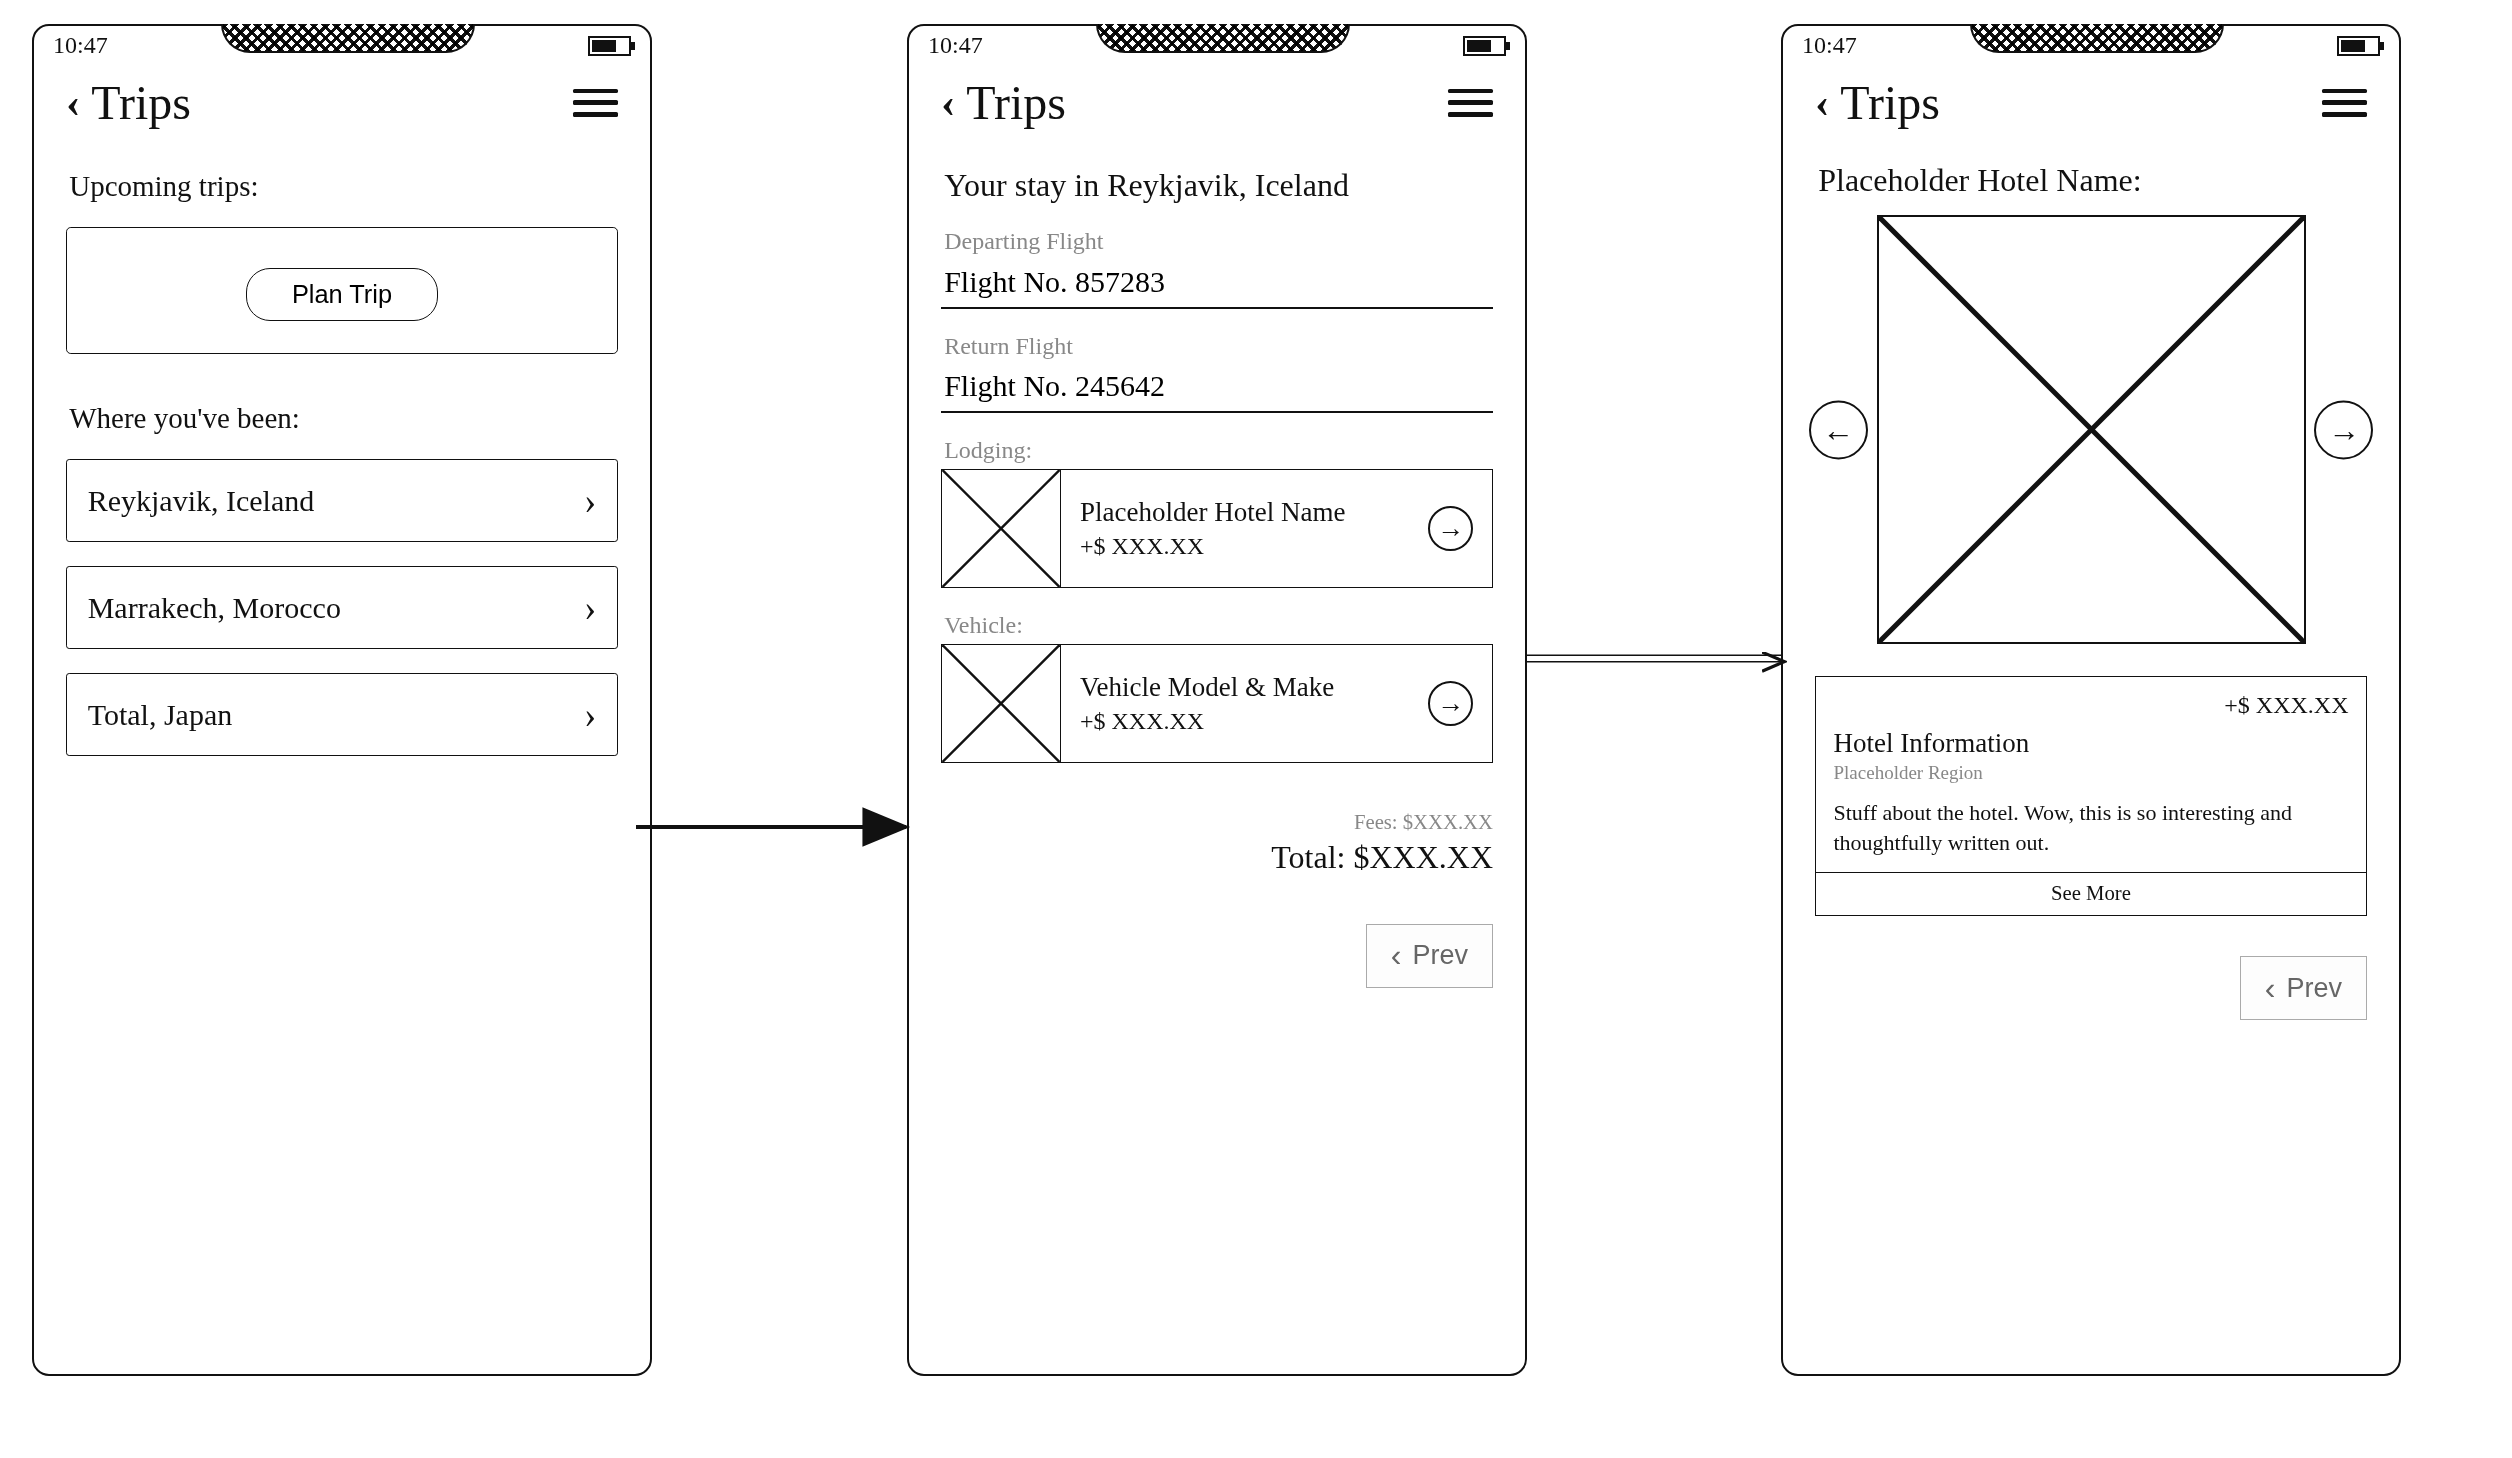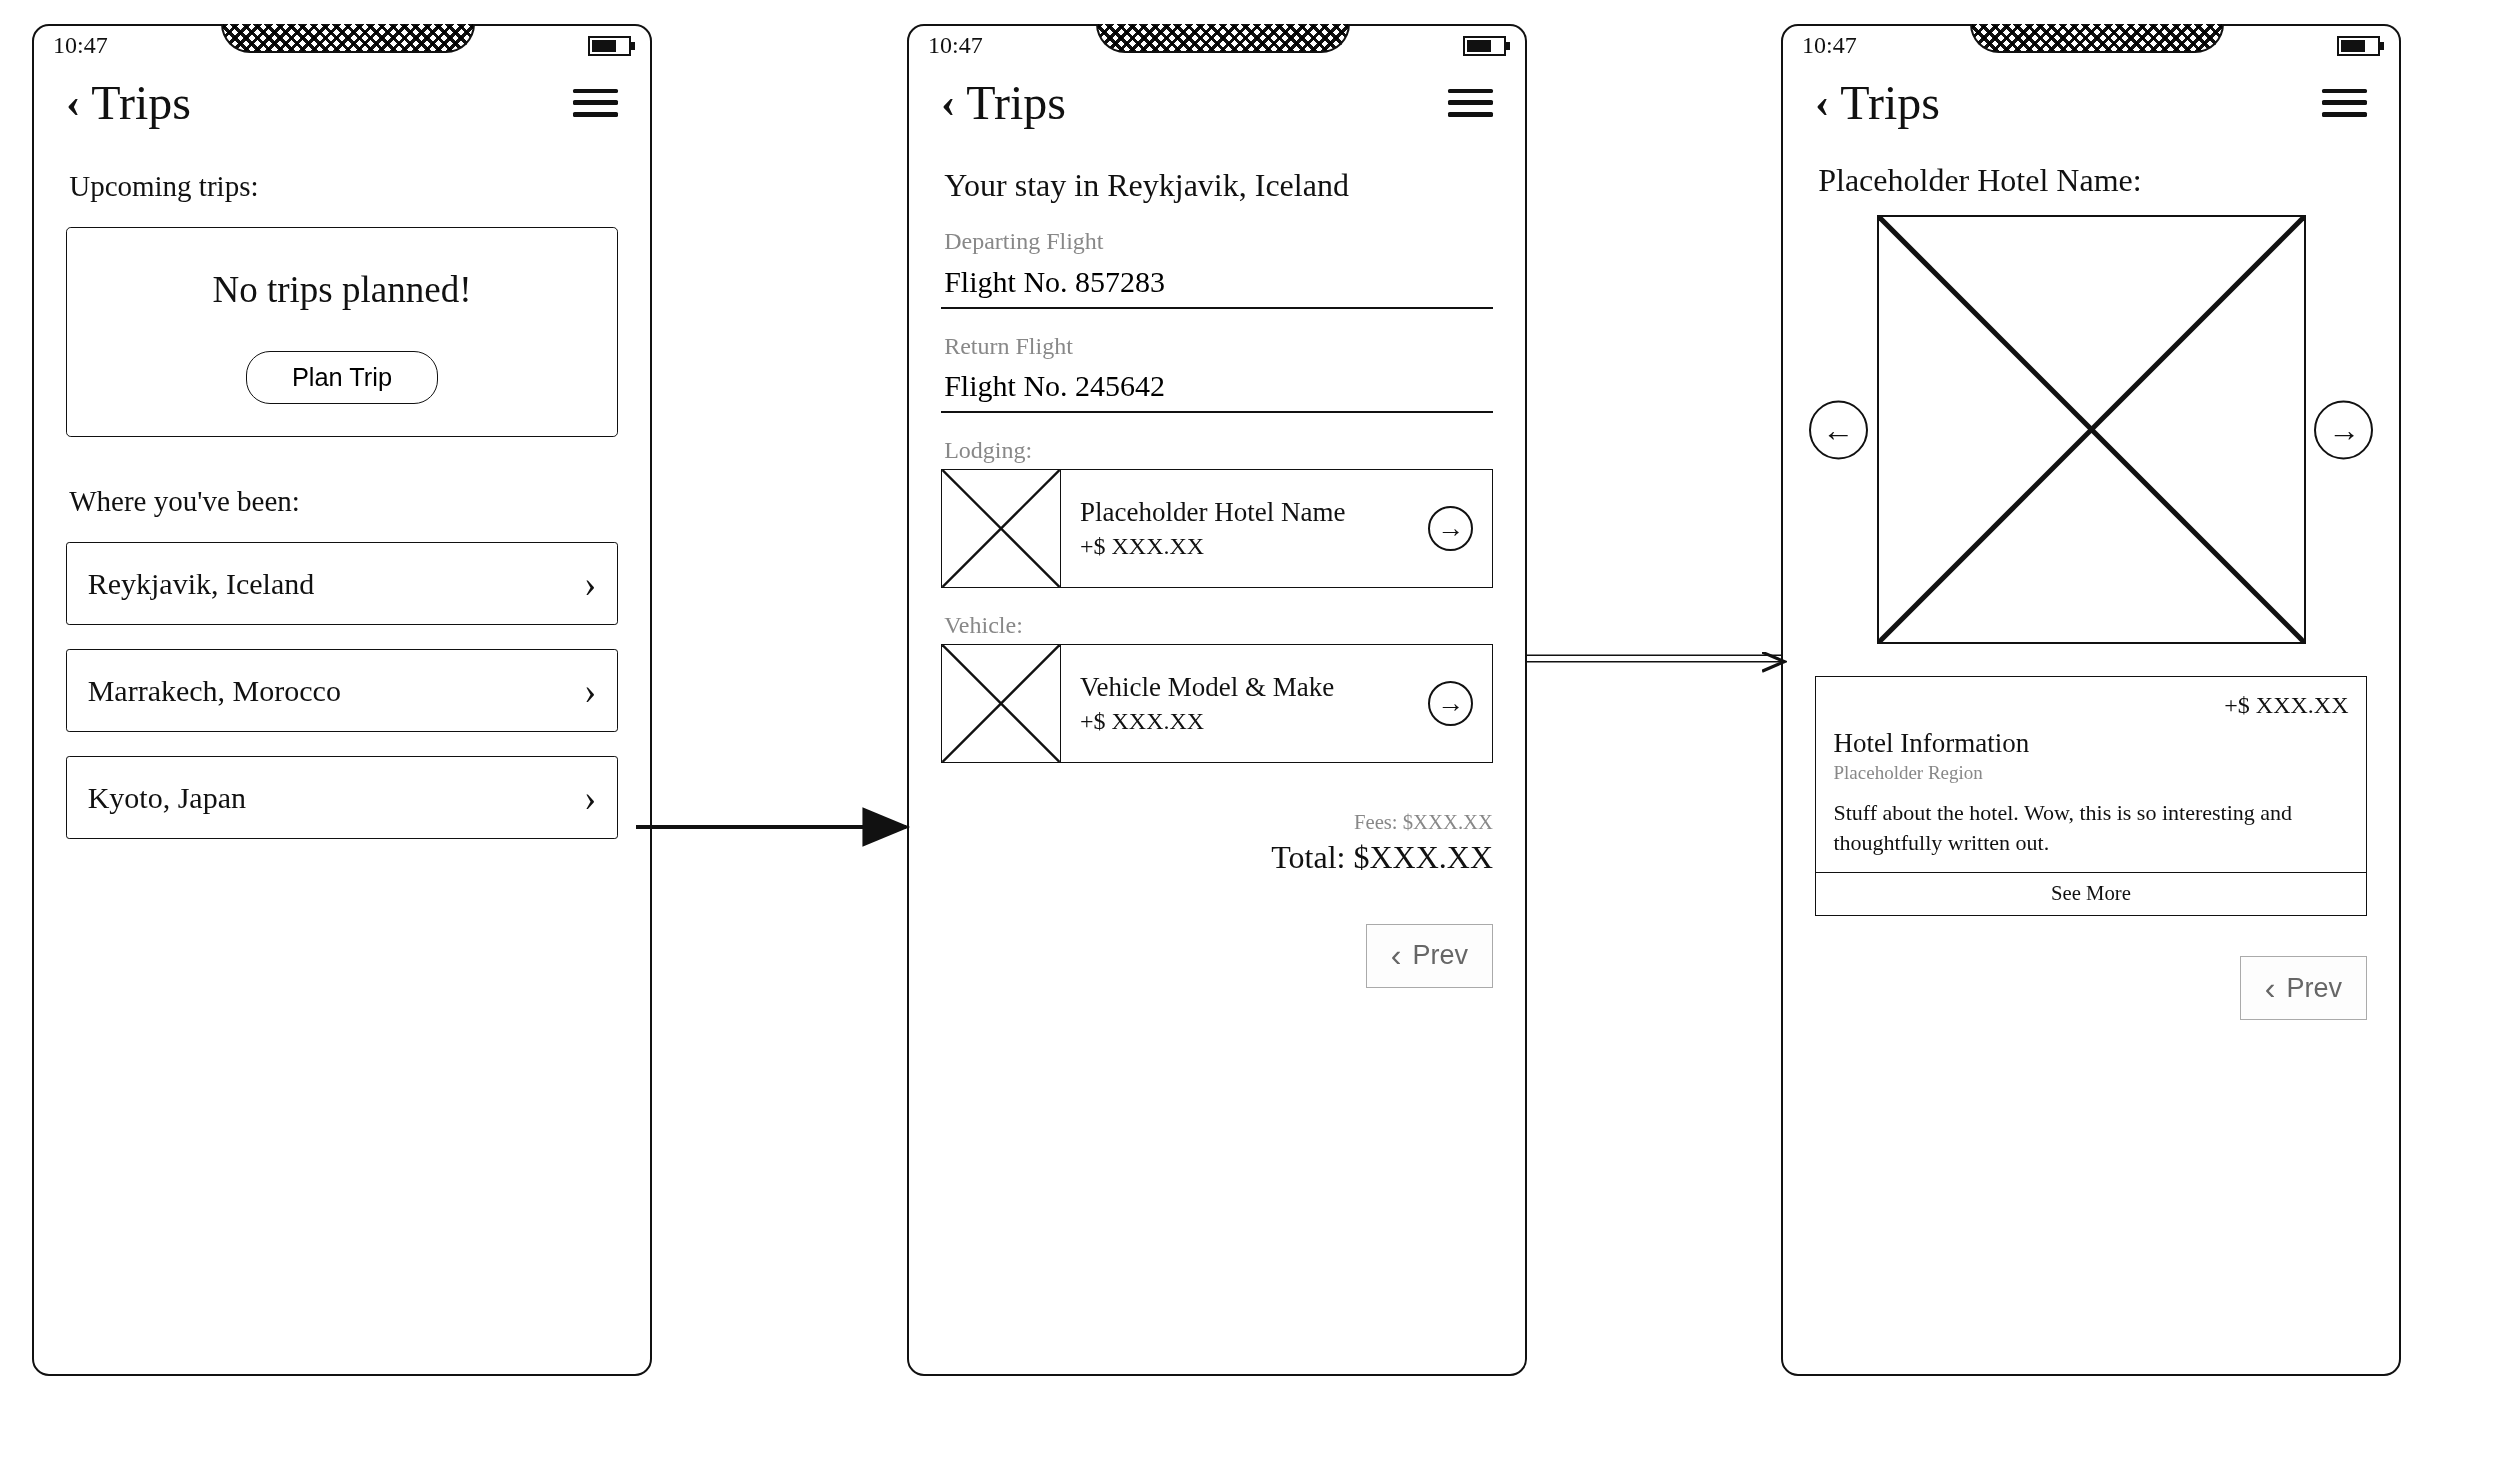--- a/index.html
+++ b/index.html
@@ -196,36 +196,35 @@
           <span></span>
           <span></span>
           <span></span>
         </div>
     </div>
 
     <div class="content">
       <div class="subheading">Upcoming trips:</div>
 
       <div class="empty-card">
-        <div class="msg">No trips planned!</div>
         <button class="pill-btn">Plan Trip</button>
       </div>
 
       <div class="subheading" style="margin-top:48px">Where you've been:</div>
 
       <div class="list-row">
         <span>Reykjavik, Iceland</span>
         <span class="chev">›</span>
       </div>
       <div class="list-row">
         <span>Marrakech, Morocco</span>
         <span class="chev">›</span>
       </div>
       <div class="list-row">
-        <span>Kyoto, Japan</span>
+        <span>Total, Japan</span>
         <span class="chev">›</span>
       </div>
     </div>
   </div>
 
   <div class="phone p2">
     <div class="statusbar">
       <span>10:47</span>
       <div class="notch"></div>
       <div class="battery">

